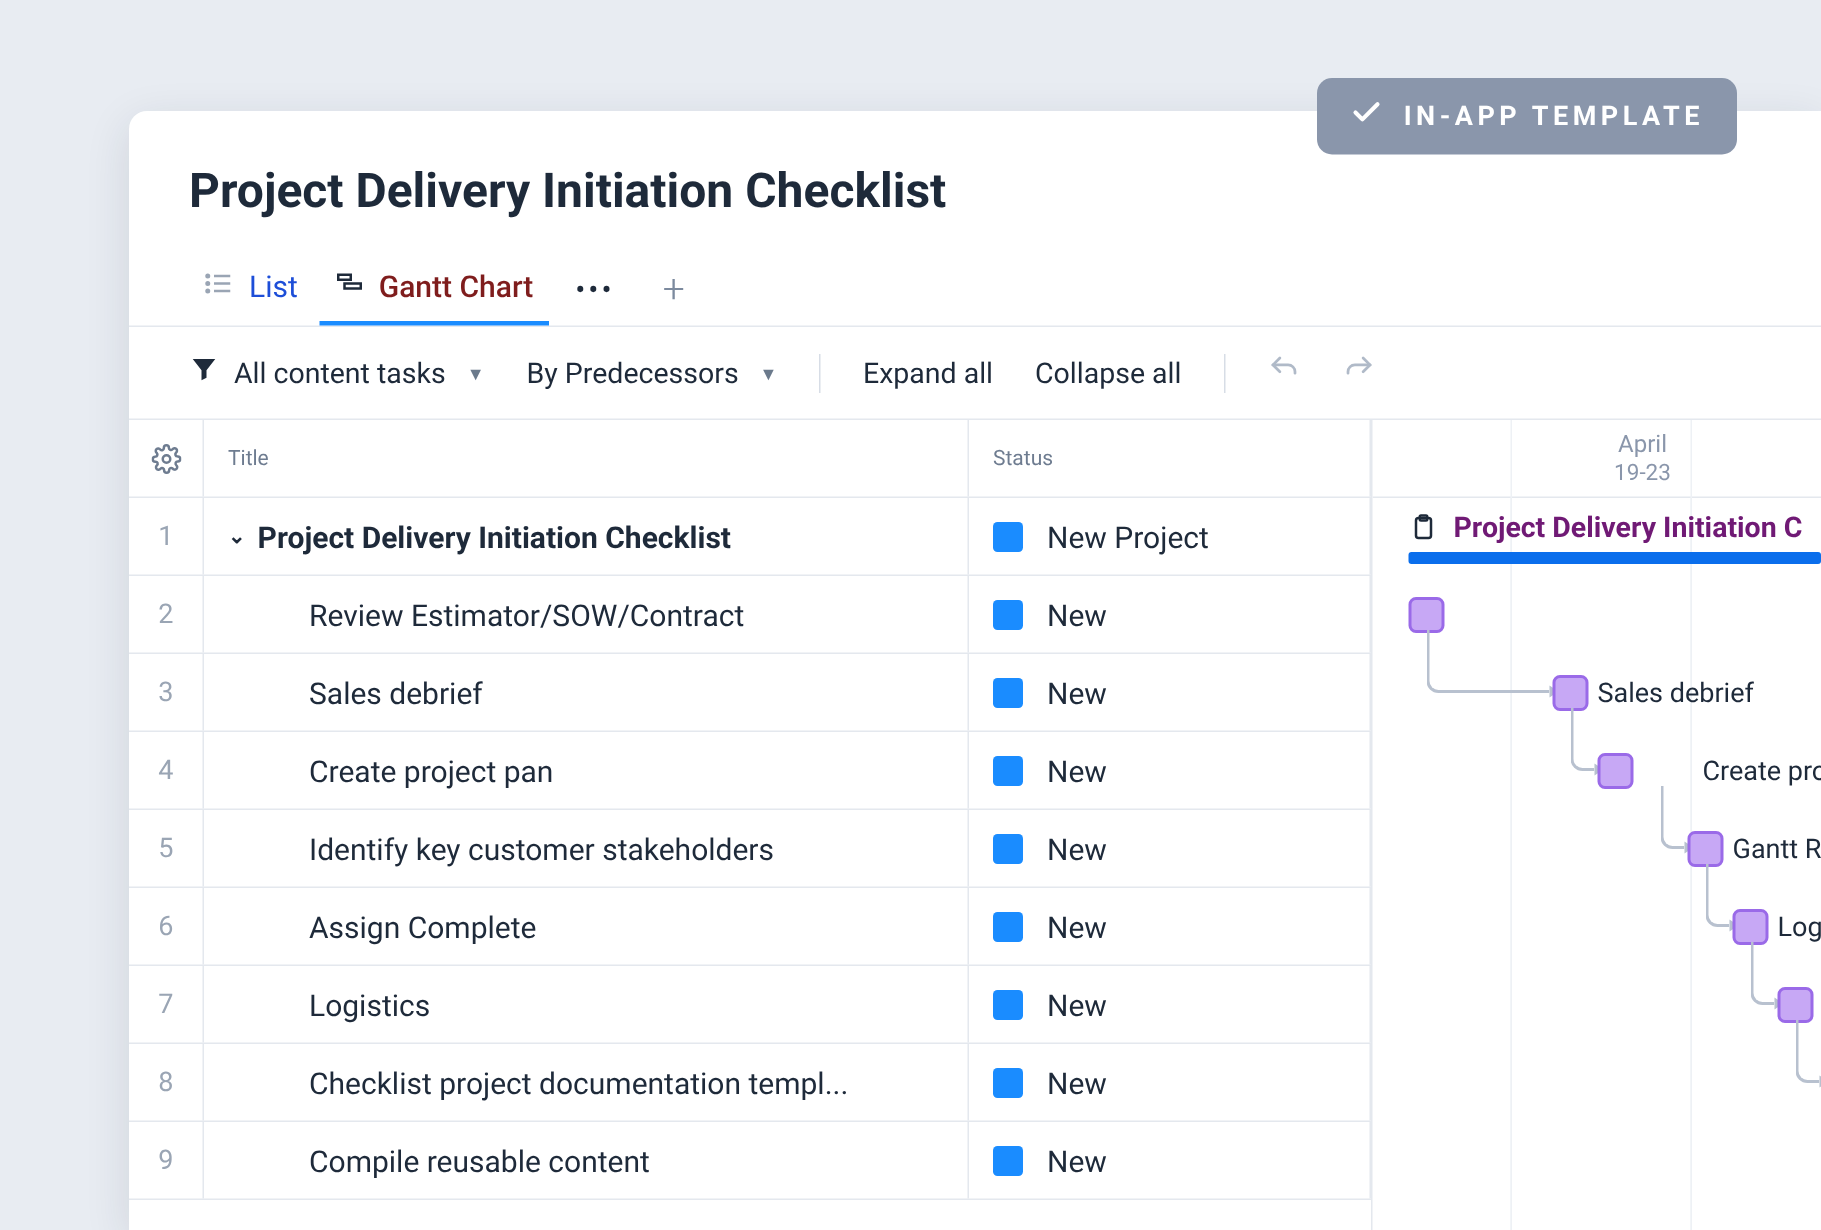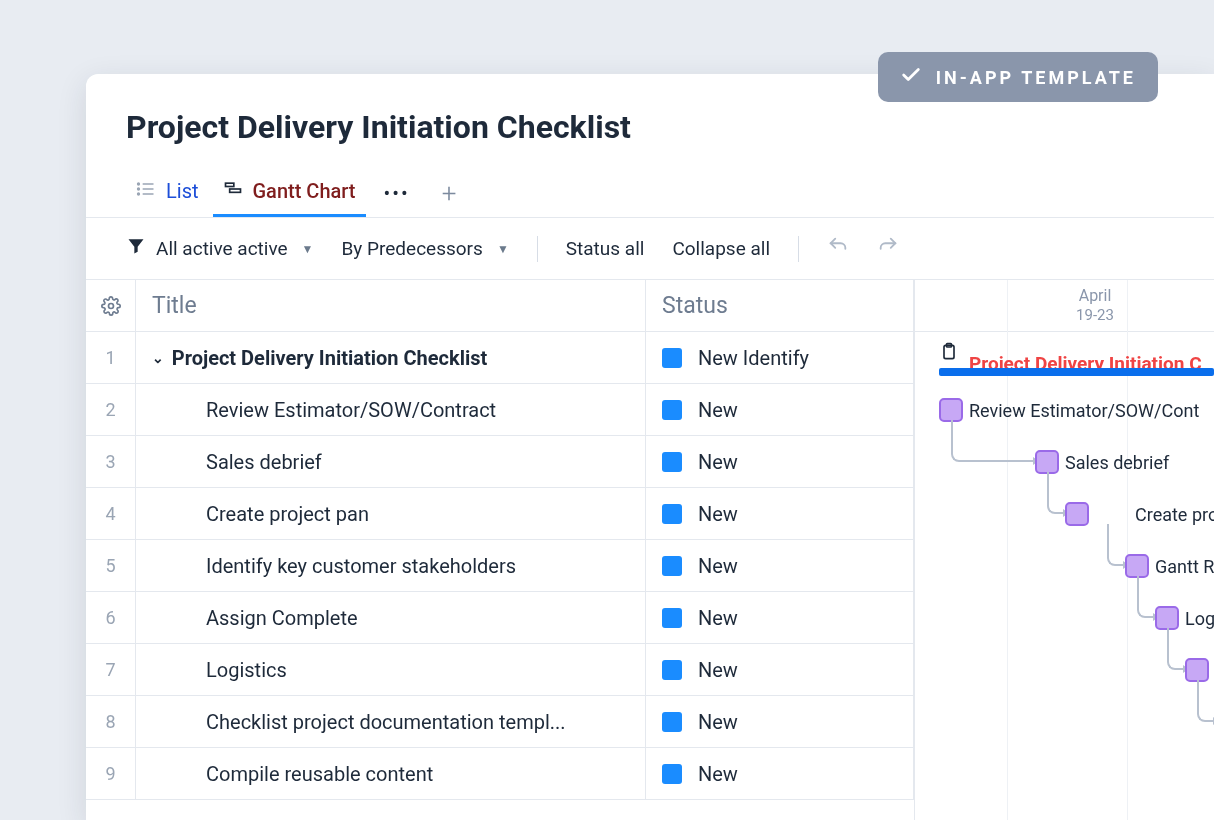--- a/index.html
+++ b/index.html
@@ -121,21 +121,21 @@
     height: calc(100% - 50px - 62px - 80px);
   }
   .grid {
     border-right: 1px solid #e4e8ee;
   }
   .grid-header {
     display: flex;
     height: 52px;
     border-bottom: 1px solid #e4e8ee;
     color: #6e7c90;
-    font-size: 23px;
+    font-size: 14px;
     align-items: stretch;
   }
   .col-num { width: 50px; min-width:50px; display: flex; align-items: center; justify-content: center; border-right: 1px solid #e4e8ee; }
   .col-title { width: 510px; min-width:510px; display: flex; align-items: center; padding-left: 16px; border-right: 1px solid #e4e8ee; }
   .col-status { width: 268px; min-width:268px; display: flex; align-items: center; padding-left: 16px; border-right: 1px solid #e4e8ee; }
   .gear-cell { width: 50px; display:flex; align-items:center; justify-content:center; }
   .gear-cell svg { width: 20px; height: 20px; color: #6e7c90; }
   .grid-row {
     display: flex;
     height: 52px;
@@ -212,24 +212,24 @@
     left: 24px;
     right: 0;
     top: 14px;
     height: 8px;
     background: #0a6eec;
     border-radius: 2px;
   }
   .gantt-parent-label {
     position: absolute;
     left: 54px;
-    top: 20px;
+    top: 8px;
     font-weight: 700;
     font-size: 19px;
-    color: #ef4444;
+    color: #701a75;
     white-space: nowrap;
     display: flex;
     align-items: center;
     gap: 10px;
   }
   .clipboard-icon svg { width: 20px; height: 20px; }
   .gantt-task {
     position: absolute;
     top: 14px;
     display: flex;
@@ -312,30 +312,30 @@
     <div class="add-tab">+</div>
   </div>
 
   <div class="toolbar">
     <div class="toolbar-item">
       <span>
         <svg viewBox="0 0 24 24" fill="#1e2a3a">
             <path d="M3 4h18l-7 9v6l-4 2v-8L3 4z"></path>
           </svg>
       </span>
-      <span>All active active</span>
+      <span>All content tasks</span>
       <span class="caret">▼</span>
     </div>
     <div class="toolbar-item">
       <span>By Predecessors</span>
       <span class="caret">▼</span>
     </div>
     <div class="divider"></div>
     <div class="toolbar-item">
-      <span>Status all</span>
+      <span>Expand all</span>
     </div>
     <div class="toolbar-item">
       <span>Collapse all</span>
     </div>
     <div class="divider"></div>
     <div class="undo-redo">
       <span>
         <svg viewBox="0 0 24 24" fill="none" stroke="currentColor" stroke-width="2" stroke-linecap="round">
             <path d="M9 14L4 9l5-5"></path>
             <path d="M4 9h11a5 5 0 0 1 5 5v1"></path>
@@ -366,21 +366,21 @@
       </div>
       <div id="grid-rows">
           <div class="grid-row">
             <div class="row-num">1</div>
             <div class="row-title parent">
               <span class="expand">⌄</span>
               <span>Project Delivery Initiation Checklist</span>
             </div>
             <div class="row-status">
               <div class="status-box"></div>
-              <span>New Identify</span>
+              <span>New Project</span>
             </div>
           </div>
           <div class="grid-row">
             <div class="row-num">2</div>
             <div class="row-title child">
               <span>Review Estimator/SOW/Contract</span>
             </div>
             <div class="row-status">
               <div class="status-box"></div>
               <span>New</span>
@@ -473,21 +473,20 @@
             <span class="clipboard-icon"><svg viewBox="0 0 24 24" fill="none" stroke="#1e2a3a" stroke-width="2">
                 <rect x="6" y="4" width="12" height="16" rx="2"></rect>
                 <rect x="9" y="2" width="6" height="4" rx="1"></rect>
               </svg></span>
             <div class="gantt-parent-label">Project Delivery Initiation C</div>
             <div class="gantt-parent-bar" style="top: 36px;"></div>
           </div>
           <div class="gantt-row">
             <div class="gantt-task" style="left: 24px;">
               <div class="task-box"></div>
-              <span>Review Estimator/SOW/Cont</span>
             </div>
           </div>
           <div class="gantt-row">
             <div class="connector" style="left: 36px; top: -16px; height: 42px; width: 82px;"></div>
             <div class="gantt-task" style="left: 120px;">
               <div class="task-box"></div>
               <span>Sales debrief</span>
             </div>
           </div>
           <div class="gantt-row">

